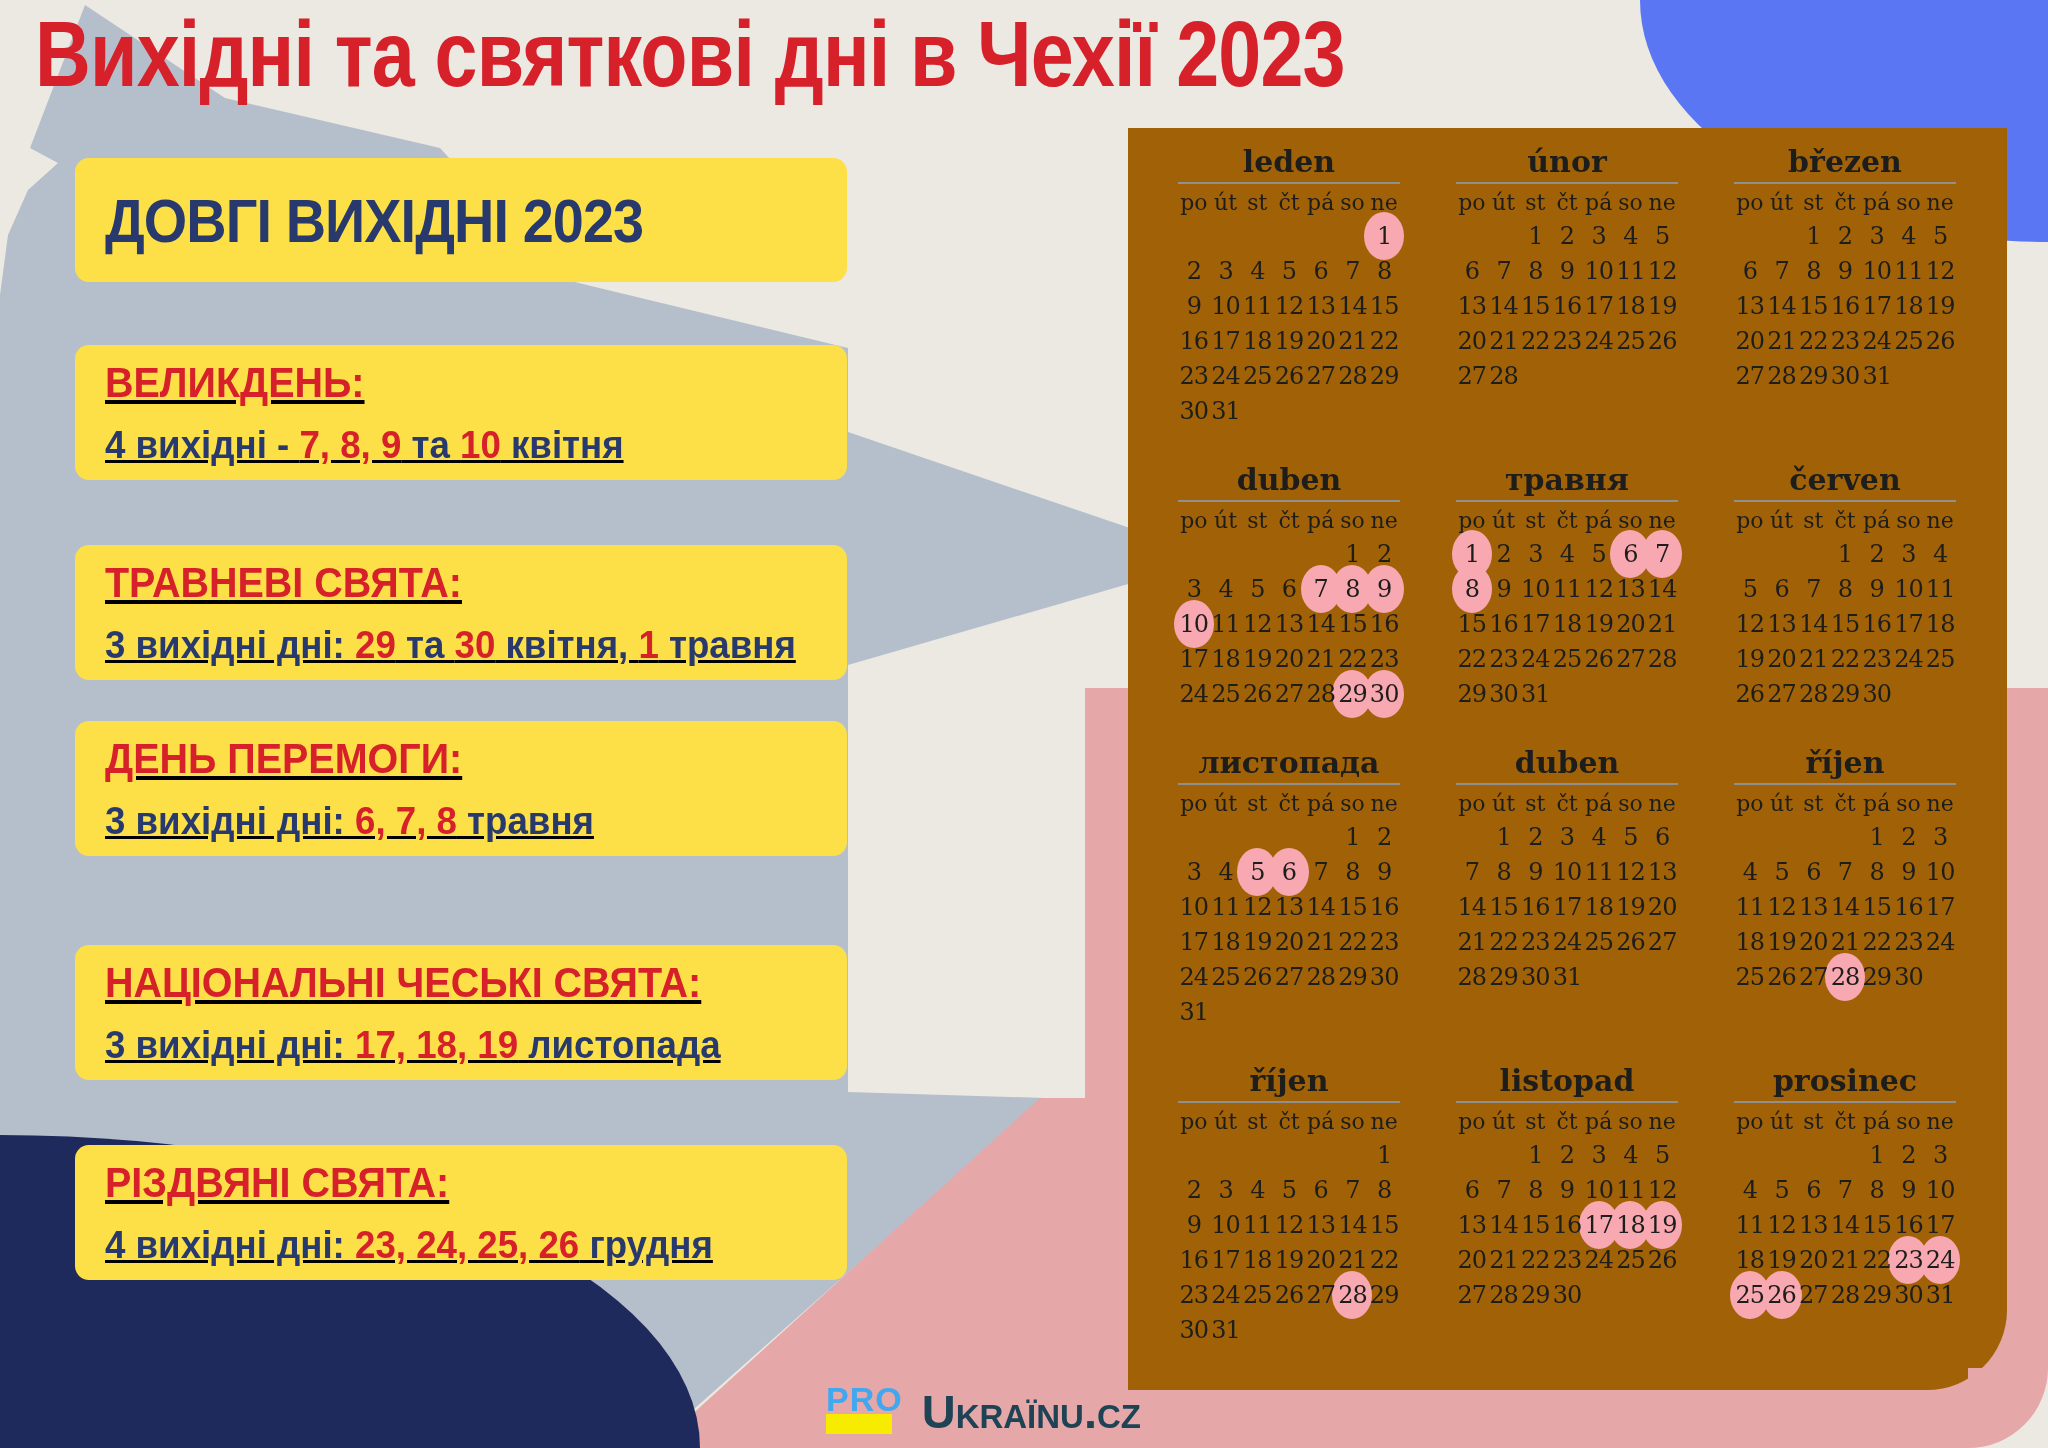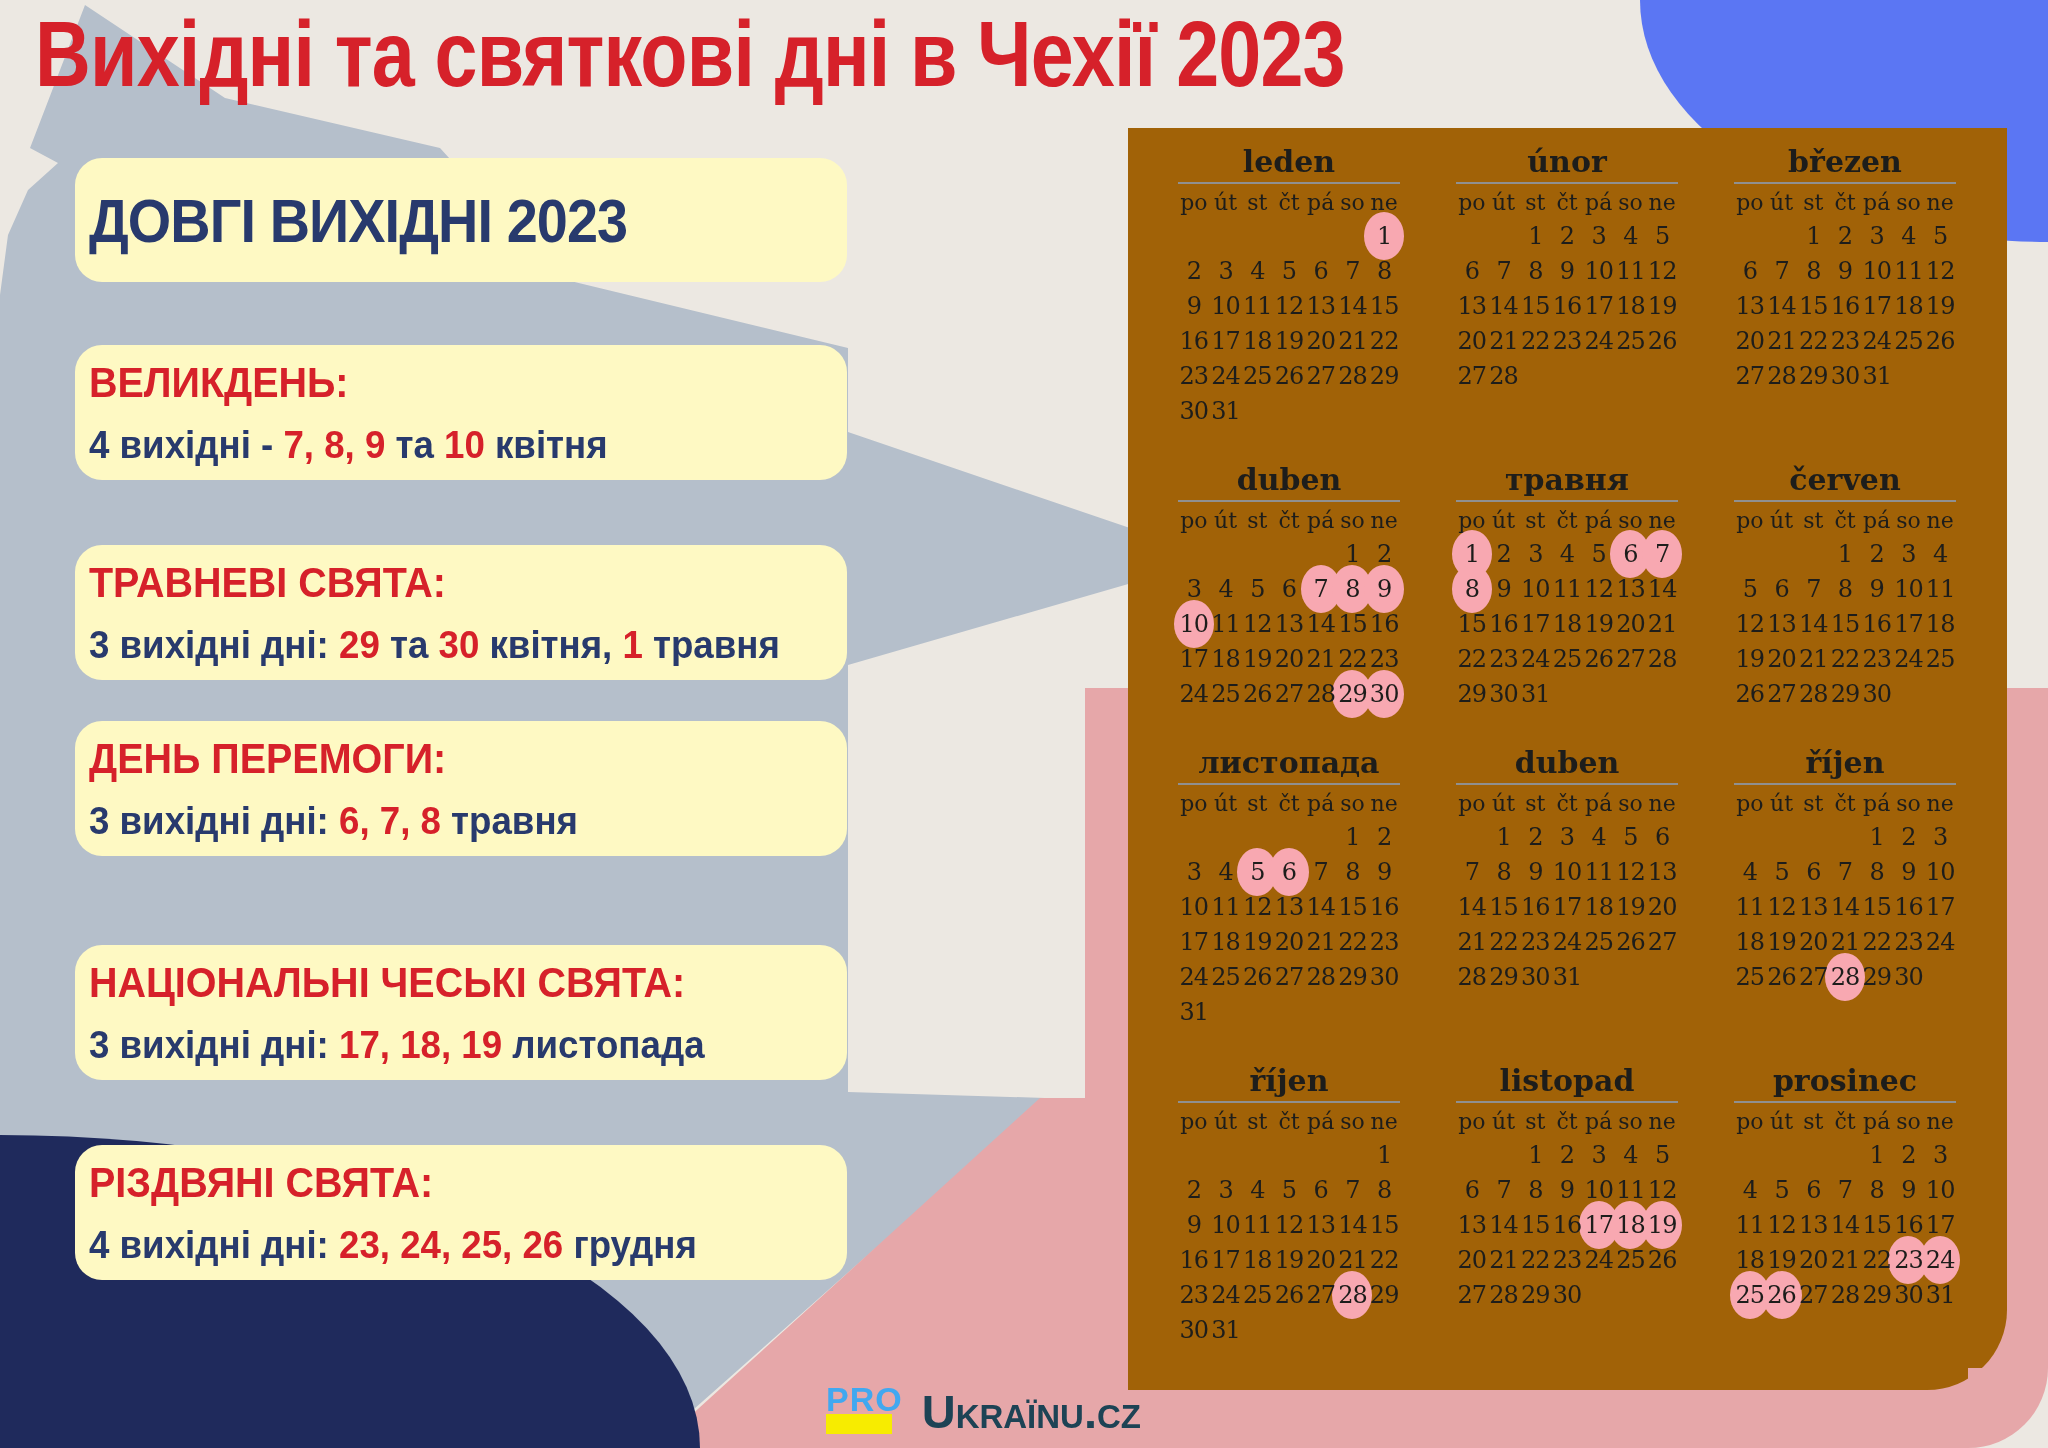--- a/index.html
+++ b/index.html
@@ -22,27 +22,27 @@
   .corner-beige{left:1968px;top:1368px;width:80px;height:80px;background:#ECE8E2;}
   .corner-pink{position:absolute;left:0;top:0;width:80px;height:80px;background:#E6A7A9;
     border-bottom-right-radius:100% 100%;}
 
   
   .main-title{position:absolute;left:35px;top:2px;color:#D6212A;
     font-size:92px;font-weight:bold;white-space:nowrap;
     transform:scaleX(.84);transform-origin:left top;letter-spacing:-1px;}
 
   
-  .card{position:absolute;left:75px;width:772px;background:#fef9c3;border-radius:27px;
-    display:flex;flex-direction:column;justify-content:center;padding-left:14px;
+  .card{position:absolute;left:75px;width:772px;background:#fde047;border-radius:14px;
+    display:flex;flex-direction:column;justify-content:center;padding-left:30px;
     box-sizing:border-box;}
   .title-card{top:158px;height:124px;}
   .title-card .big{color:#283A6D;font-size:62px;font-weight:bold;white-space:nowrap;
     transform:scaleX(.9);transform-origin:left center;letter-spacing:-1px;}
-  .holiday-card{height:135px;gap:16px;}
+  .holiday-card{height:135px;gap:16px;text-decoration:underline;}
   .holiday-card .head{color:#D6212A;font-size:42px;font-weight:bold;white-space:nowrap;
     transform:scaleX(.94);transform-origin:left center;}
   .holiday-card .line{font-size:39px;font-weight:bold;white-space:nowrap;
     transform:scaleX(.94);transform-origin:left center;}
   .seg-navy{color:#283A6D;} .seg-red{color:#D6212A;}
 
   
   .panel{position:absolute;left:1128px;top:128px;width:879px;height:1262px;
     background:#a16207;border-bottom-right-radius:80px;}
   .cal-grid{position:absolute;left:50px;top:16px;display:grid;

